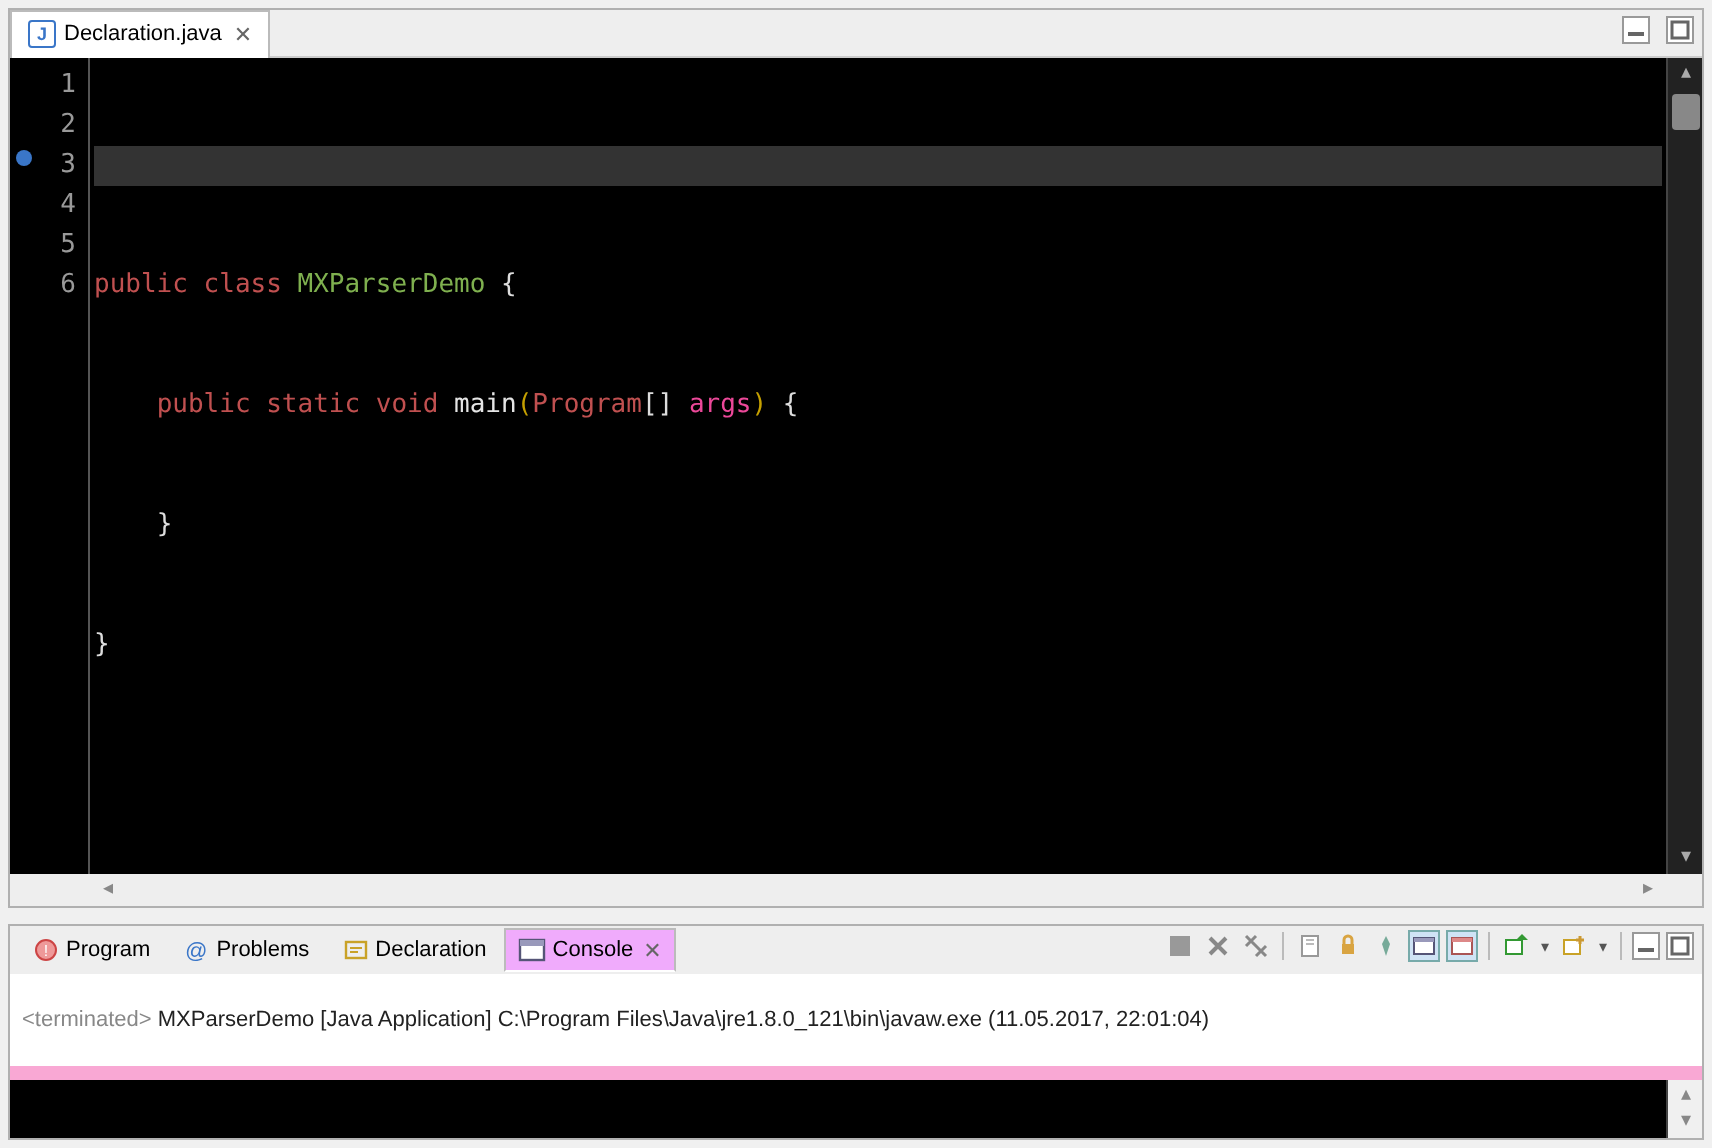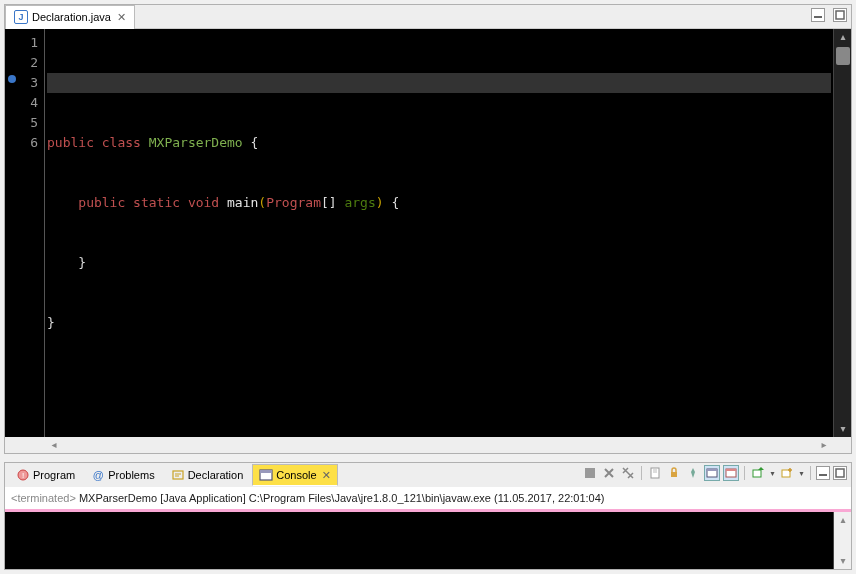--- a/index.html
+++ b/index.html
@@ -25,38 +25,38 @@
 .gutter .lnum { height: 20px; }
 .gutter .marker { position: absolute; right: 28px; top: 46px; width: 8px; height: 8px; background: #3a76c8; border-radius: 50%; }
 .code-body { flex: 1; padding: 4px 2px; font-family: Consolas, monospace; font-size: 13px; line-height: 20px; color: #ddd; white-space: pre; }
 .code-line { height: 20px; }
 .code-line.cursor { background: #333; }
 .kw1 { color: #c05050; } 
 .type { color: #7fb04f; } 
 .id2 { color: #e5e5e5; } 
 .paren { color: #c5a000; }
 .str { color: #c05050; } 
-.arg { color: #4d7c0f; }
+.arg { color: #ec4899; }
 .brace { color: #ddd; }
 .vscroll { width: 18px; background: #222; border-left: 1px solid #444; position: relative; }
 .vscroll .thumb { position: absolute; top: 18px; left: 2px; width: 14px; height: 18px; background: #888; border-radius: 2px; }
 .vscroll .arrow { position: absolute; left: 0; width: 18px; height: 16px; color: #aaa; text-align: center; font-size: 10px; line-height: 16px; }
 .hscroll { height: 16px; background: #eee; display: flex; align-items: center; justify-content: space-between; padding: 0 28px; position: relative; }
 .hscroll .harrow { position: absolute; top: 0; width: 18px; height: 16px; color: #888; text-align: center; font-size: 10px; line-height: 16px; cursor: pointer; }
 .console-pane { border: 1px solid #b0b0b0; margin: 4px; background: #fff; display: flex; flex-direction: column; flex: 1; }
 .views-bar { height: 24px; display: flex; align-items: center; background: #eee; position: relative; padding-left: 4px; gap: 2px; }
 .view-tab { display: flex; align-items: center; gap: 3px; padding: 3px 6px; font-size: 11px; border: 1px solid transparent; height: 22px; cursor: pointer; }
-.view-tab.active { background: #fde047; border: 1px solid #bbb; border-bottom-color: #fff; }
+.view-tab.active { background: #f0abfc; border: 1px solid #bbb; border-bottom-color: #fff; }
 .view-icon { width: 14px; height: 14px; display: inline-block; }
 .toolbar { position: absolute; right: 4px; top: 2px; display: flex; gap: 3px; align-items: center; }
 .tbtn { width: 16px; height: 16px; display: flex; align-items: center; justify-content: center; cursor: pointer; font-size: 11px; }
 .tbtn.sel { background: #cfe3f5; border: 1px solid #7aa; }
 .sep { width: 1px; height: 14px; background: #bbb; margin: 0 2px; }
 .drop { width: 7px; height: 16px; display: flex; align-items: center; justify-content: center; font-size: 8px; color: #555; cursor: pointer; }
-.console-status { padding: 5px 6px; font-size: 11px; color: #222; background: #fff; border-bottom: 3px solid #f9a8d4; }
+.console-status { padding: 17px 6px; font-size: 11px; color: #222; background: #fff; border-bottom: 7px solid #f9a8d4; }
 .term { color: #888; }
 .console-output { flex: 1; background: #000; position: relative; display: flex; }
 .console-body { flex: 1; }
 .console-output .vscroll { background: #f0f0f0; }
 .console-output .vscroll .arrow { color: #888; }
 svg { display: block; }
 </style>
 </head>
 <body>
 

